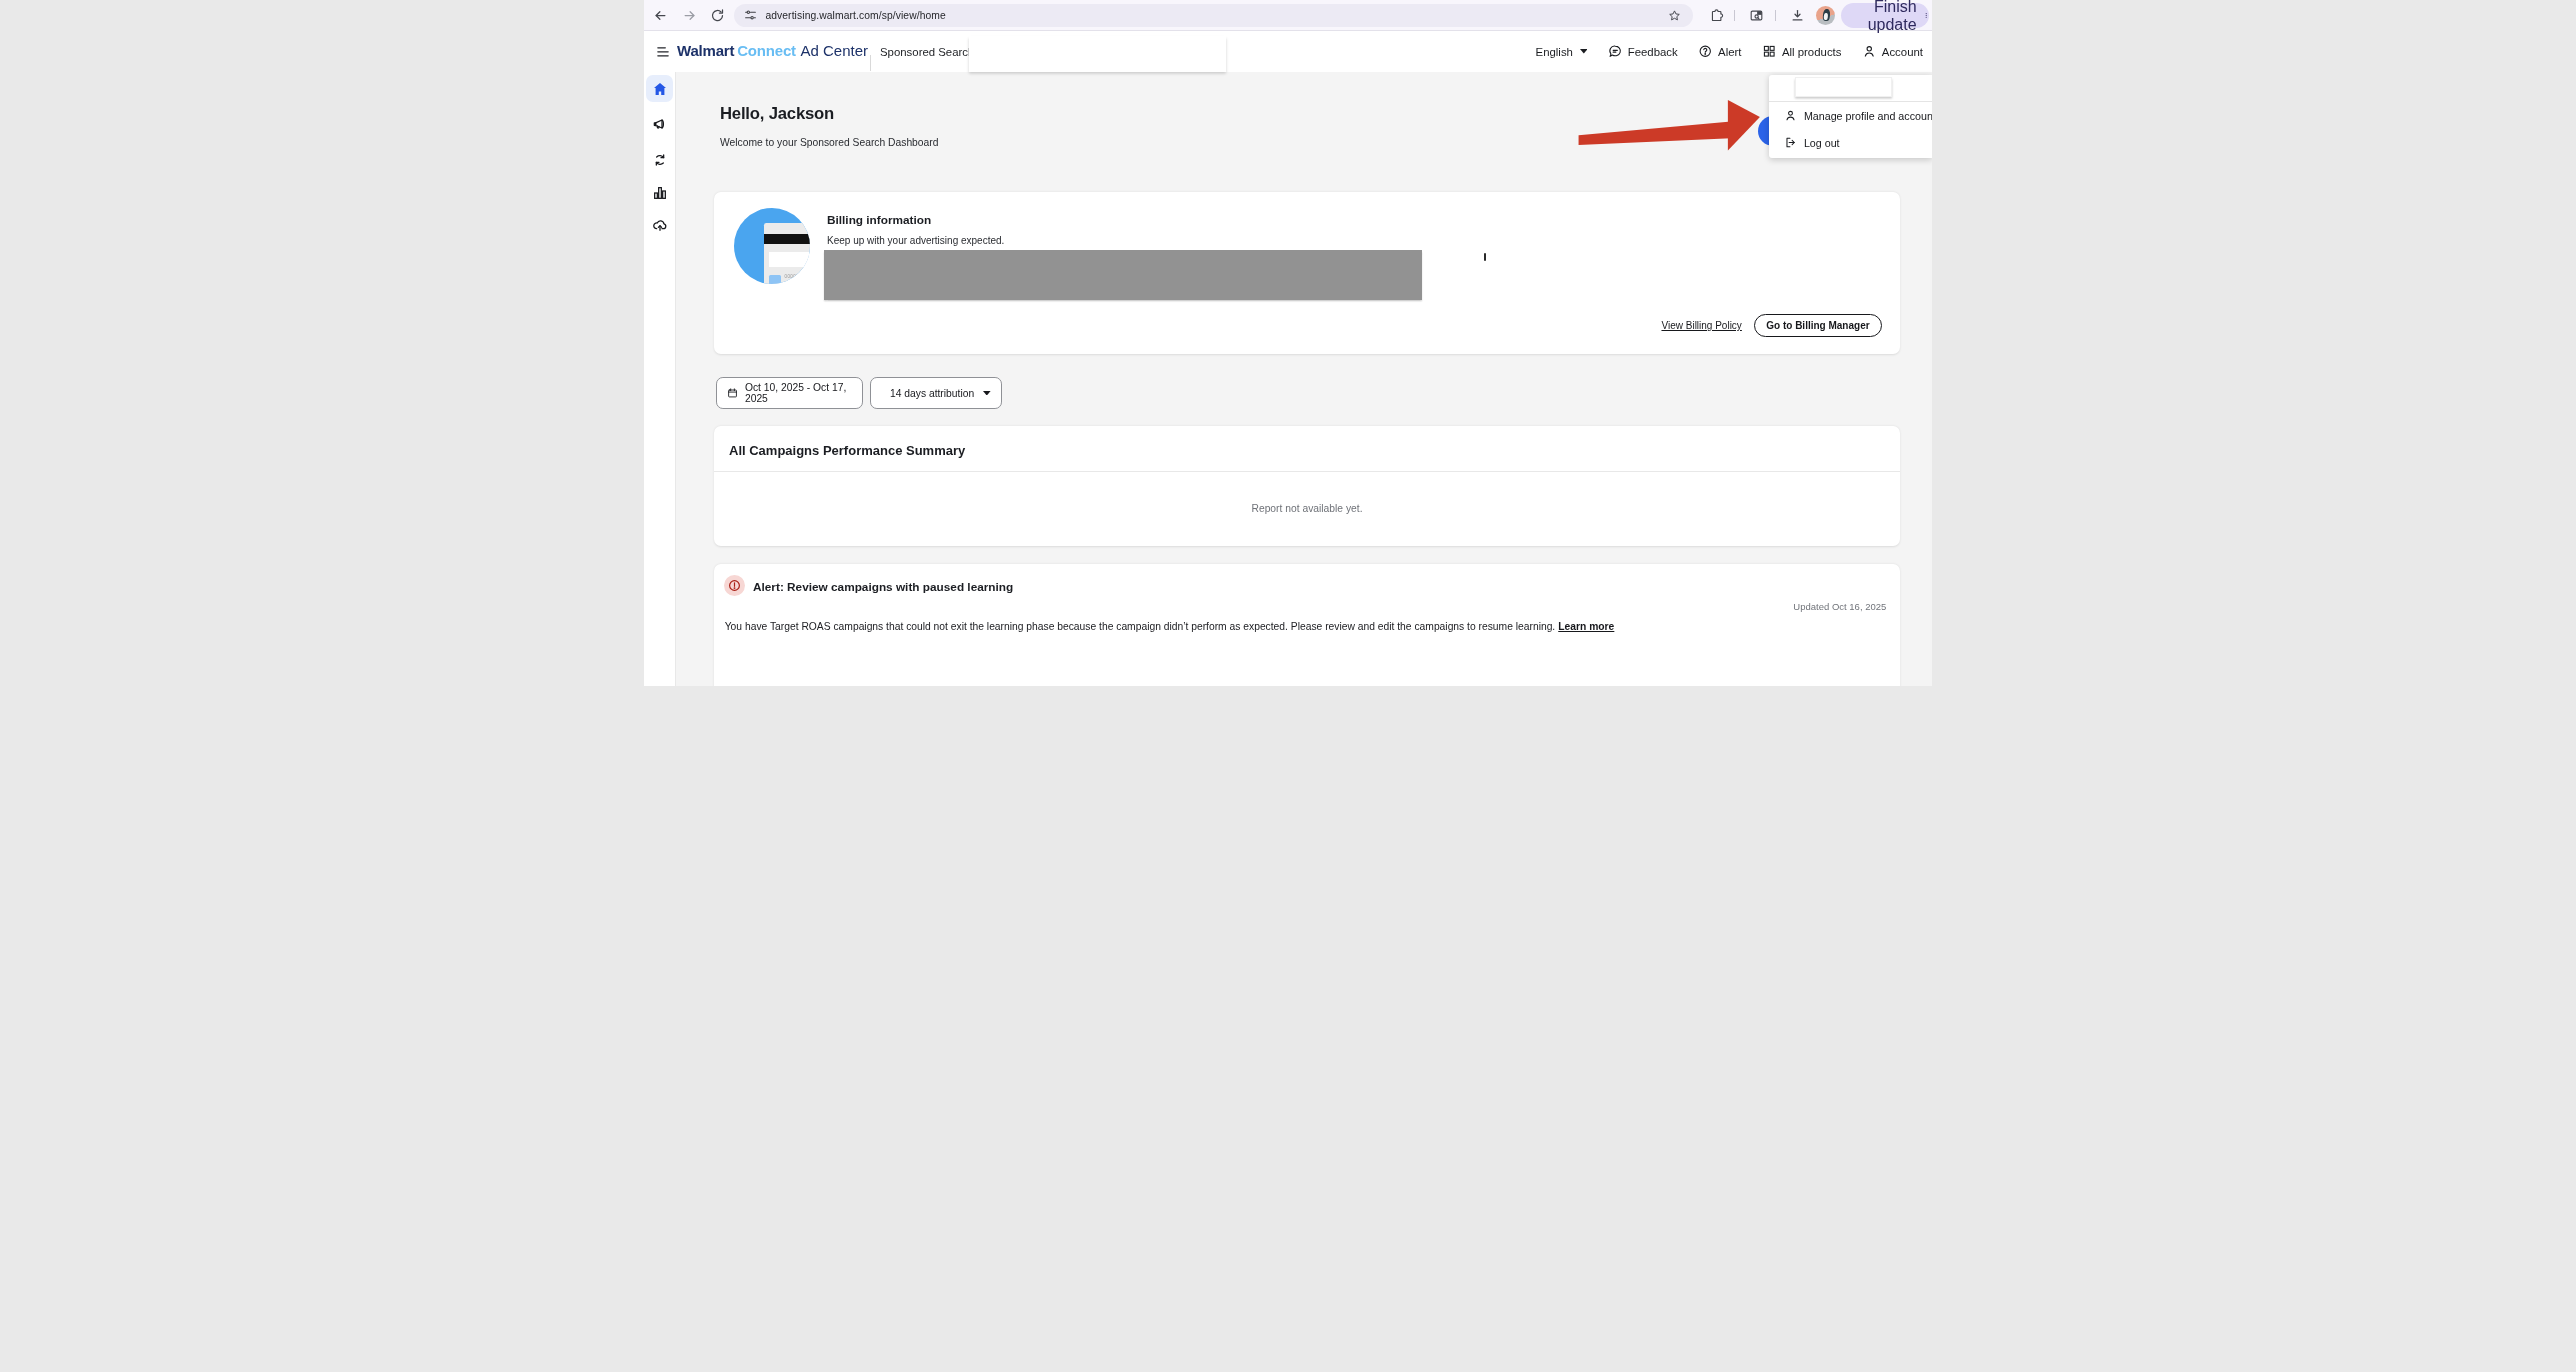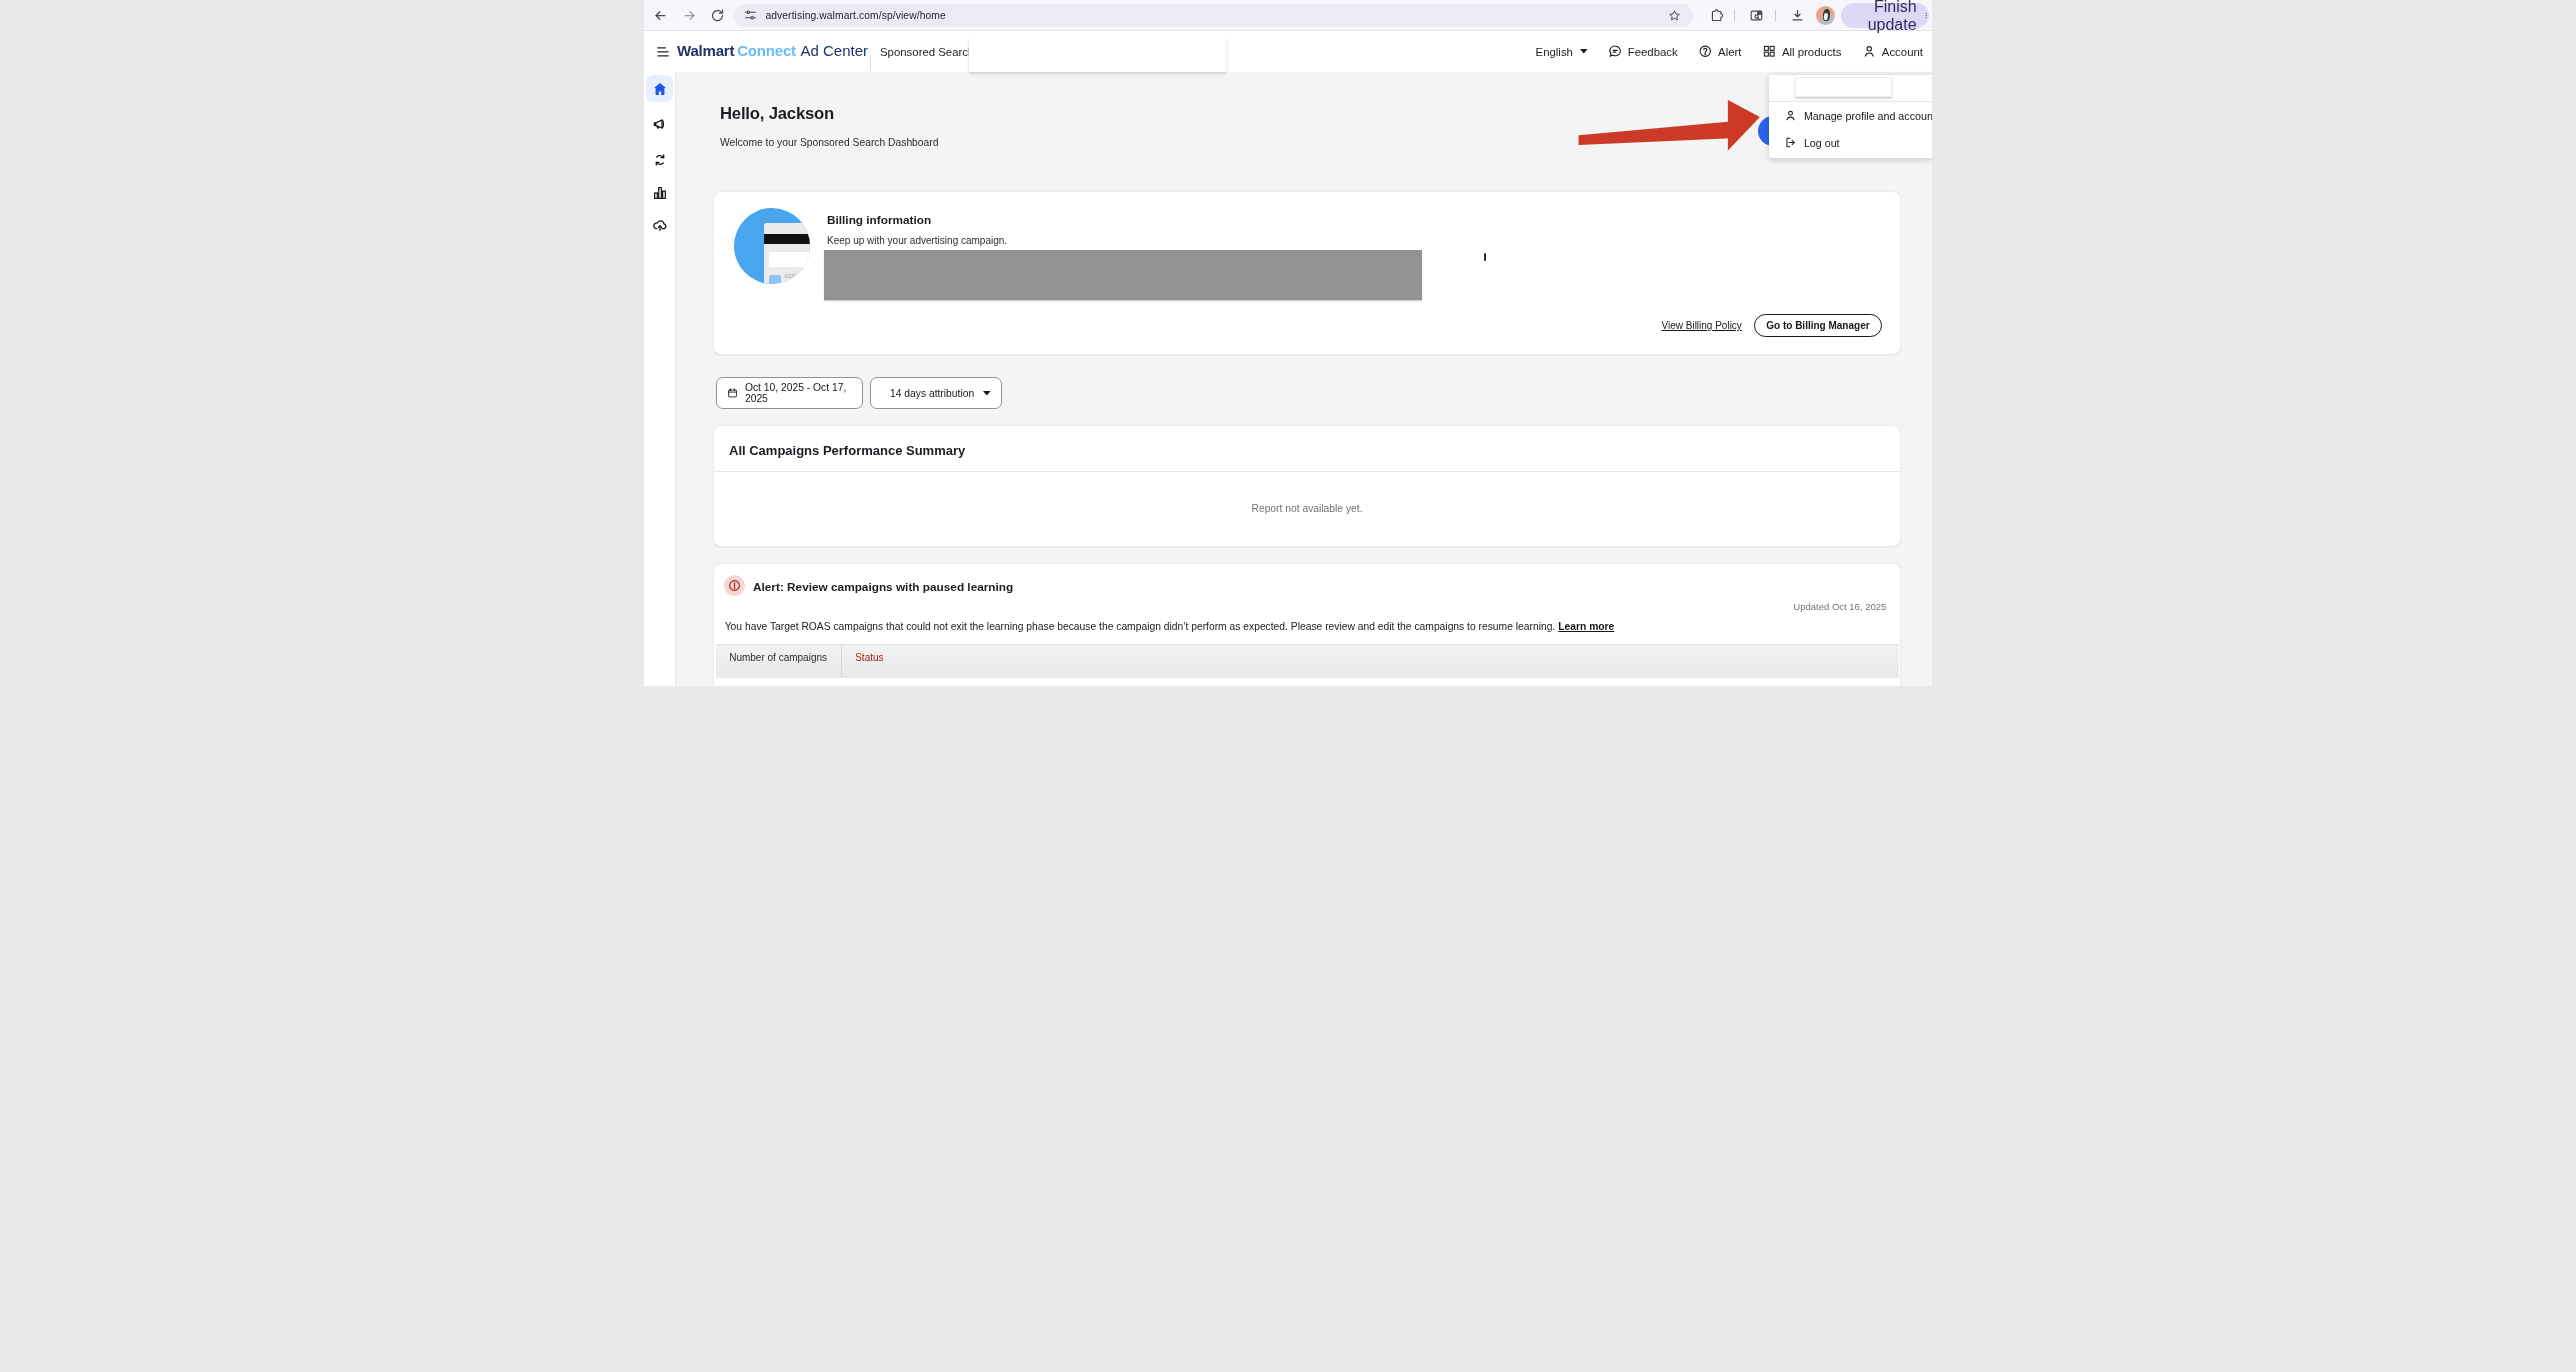--- a/index.html
+++ b/index.html
@@ -315,21 +315,21 @@
   <div class="card" id="billing-card">
     <div id="billing-illustration">
       <div class="cc">
         <div class="stripe"></div>
           <div class="sign"></div>
           <div class="chip"></div>
         <div class="digits">12345 10000</div>
       </div>
     </div>
     <div id="billing-title">Billing information</div>
-    <div id="billing-sub">Keep up with your advertising campaign.</div>
+    <div id="billing-sub">Keep up with your advertising expected.</div>
     <div id="billing-redaction"></div>
     <div id="stray-dot"></div>
     <div id="billing-actions">
       <span id="billing-policy-link">View Billing Policy</span>
       <button id="billing-manager-btn">Go to Billing Manager</button>
     </div>
   </div>
 
   <div class="pill" id="date-pill">
     <svg class="ico" viewBox="0 0 24 24" fill="none" stroke="currentColor" stroke-width="1.9" stroke-linecap="round">
@@ -356,24 +356,20 @@
       <svg class="ico" viewBox="0 0 24 24" fill="none" stroke="currentColor" stroke-width="2.2" stroke-linecap="round">
           <circle cx="12" cy="12" r="9"></circle>
           <path d="M12 7v6.5"></path>
           <circle cx="12" cy="16.8" r="0.7" fill="currentColor"></circle>
         </svg>
     </div>
     <div id="alert-title">Alert: Review campaigns with paused learning</div>
     <div id="alert-updated">Updated Oct 16, 2025</div>
     <div id="alert-body">
       <span>You have Target ROAS campaigns that could not exit the learning phase because the campaign didn’t perform as expected. Please review and edit the campaigns to resume learning.</span><span id="alert-learnmore">Learn more</span>
-    </div>
-    <div id="alert-table-header">
-      <div class="ath-cell c1">Number of campaigns</div>
-      <div class="ath-cell c2">Status</div>
     </div>
     <div id="alert-table-row"></div>
   </div>
 
   <div id="account-fab"></div>
   <div id="account-menu">
     <div class="menu-divider"></div>
     <div class="menu-item" id="menu-item-profile">
       <svg class="ico" viewBox="0 0 24 24" fill="none" stroke="currentColor" stroke-width="1.9" stroke-linecap="round">
           <circle cx="12" cy="8" r="3.6"></circle>

